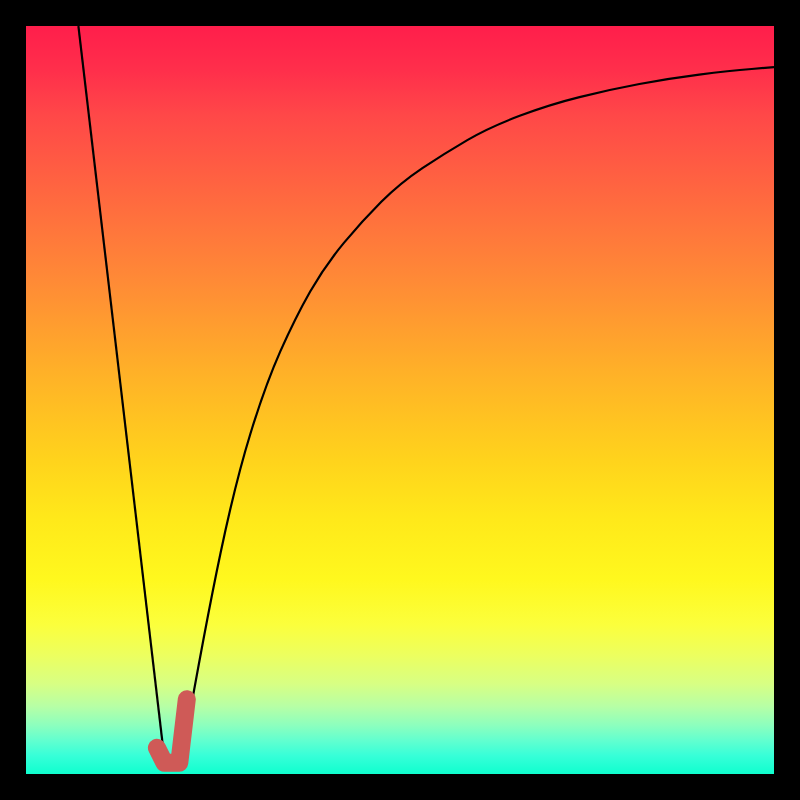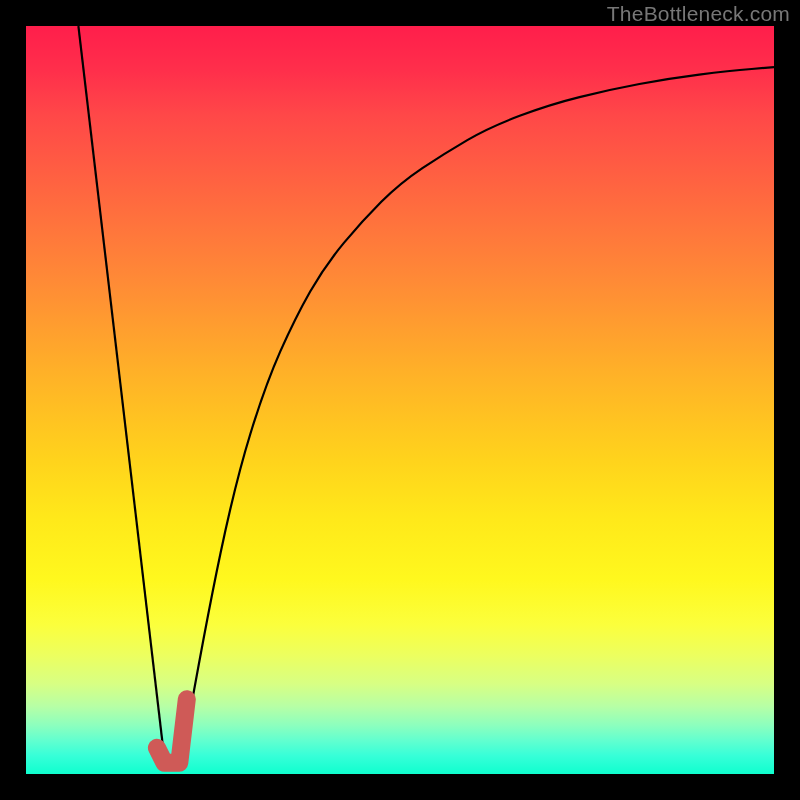--- a/index.html
+++ b/index.html
@@ -74,14 +74,13 @@
         <path id="path-descent" fill="none" stroke="#000" stroke-width="2.2" d="M52.4 0.0 L138.4 733.0"></path>
       </g>
       <g>
         <path id="path-recovery" fill="none" stroke="#000" stroke-width="2.2" d="M157.1 725.6 Q179.5 598.4 194.5 527.3 Q209.4 456.3 224.4 407.7 Q239.4 359.0 254.3 325.4 Q269.3 291.7 284.2 265.5 Q299.2 239.4 317.9 216.9 Q336.6 194.5 355.3 175.8 Q374.0 157.1 396.4 142.1 Q418.9 127.2 441.3 114.1 Q463.8 101.0 493.7 89.8 Q523.6 78.5 553.5 71.1 Q583.4 63.6 613.4 58.0 Q643.3 52.4 673.2 48.6 Q703.1 44.9 725.6 43.0 T748.0 41.1"></path>
       </g>
       <g>
         <path id="path-marker" fill="none" stroke="#cf5a57" stroke-width="18" stroke-linecap="round" stroke-linejoin="round" d="M130.9 721.8 L138.4 736.8 L153.3 736.8 L160.8 673.2"></path>
       </g>
     </svg>
   </div>
-  <div class="watermark">TheBottleneck.com</div>
 </div>
 
 </body></html>

